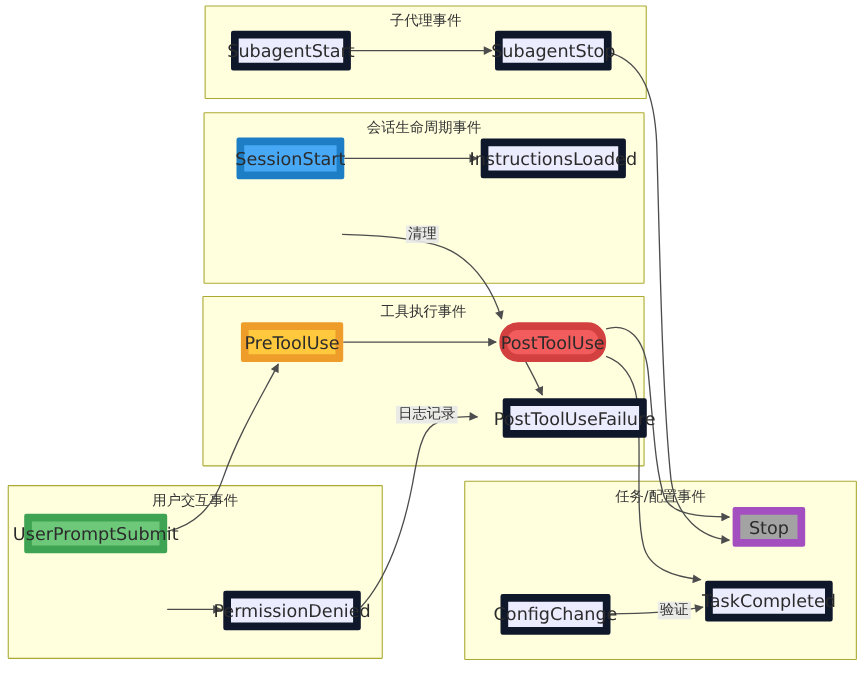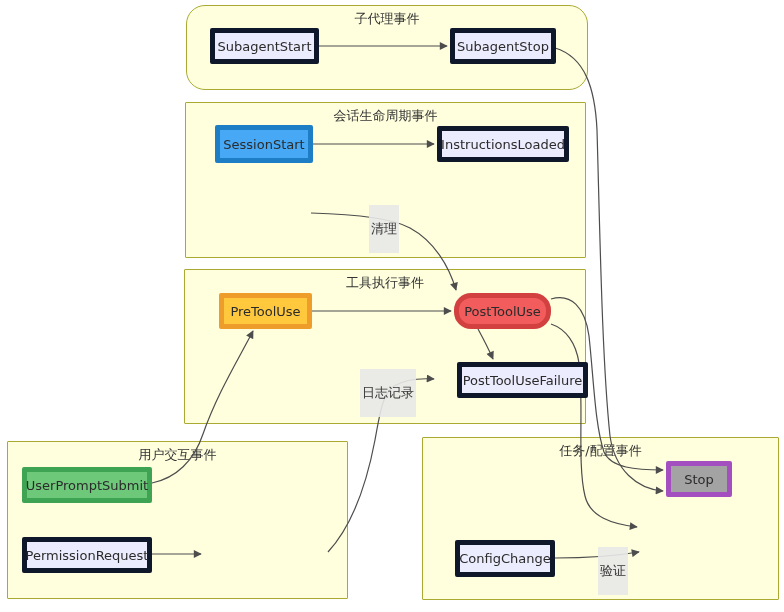--- a/index.html
+++ b/index.html
@@ -10,40 +10,40 @@
   .cluster{
     position:absolute;background:#ffffde;border:1px solid #aaaa33;border-radius:1px;z-index:0;
   }
   .cluster-title{
     position:absolute;top:4px;left:0;right:0;text-align:center;
     font-size:13px;color:#333;z-index:1;
   }
   .edges{position:absolute;left:0;top:0;z-index:2;}
   .node{
     position:absolute;display:flex;align-items:center;justify-content:center;
-    background:#ececff;border:5px solid #0f172a;border-radius:2px;
-    font-size:13px;color:#2b2b2b;z-index:3;box-sizing:border-box;white-space:nowrap;
+    background:#ececff;border:7px solid #0f172a;border-radius:2px;
+    font-size:16px;color:#2b2b2b;z-index:3;box-sizing:border-box;white-space:nowrap;
   }
   .n-blue{background:#47a8f5;border-color:#1d7ec5;}
   .n-yellow{background:#ffc83d;border-color:#ee9d2b;}
   .n-red{background:#f25c5c;border-color:#d34040;border-radius:17px;}
   .n-green{background:#6ec87a;border-color:#3ea352;}
   .n-magenta{background:#a3a3a3;border-color:#a44fc0;}
   .edge-label{
     position:absolute;z-index:4;font-size:13px;color:#333;
-    background:rgba(232,232,232,.9);padding:16px 2px;line-height:16px;white-space:nowrap;
+    background:rgba(232,232,232,.9);padding:0 2px;line-height:16px;white-space:nowrap;
   }
   path.edge{fill:none;stroke:#4d4d4d;stroke-width:1.2px;}
 </style>
 </head>
 <body>
 
 <div class="canvas">
 
-  <div class="cluster" style="left:186px;top:5px;width:400px;height:83px;border-radius:19px;">
+  <div class="cluster" style="left:186px;top:5px;width:400px;height:83px;">
     <div class="cluster-title">子代理事件</div>
   </div>
   <div class="cluster" style="left:185px;top:102px;width:399px;height:154px;">
     <div class="cluster-title">会话生命周期事件</div>
   </div>
   <div class="cluster" style="left:184px;top:269px;width:400px;height:153px;">
     <div class="cluster-title">工具执行事件</div>
   </div>
   <div class="cluster" style="left:7px;top:441px;width:339px;height:156px;">
     <div class="cluster-title">用户交互事件</div>
@@ -73,21 +73,22 @@
   </svg>
 
   <div class="node" style="left:210px;top:28px;width:109px;height:36px;">SubagentStart</div>
   <div class="node" style="left:450px;top:28px;width:106px;height:36px;">SubagentStop</div>
   <div class="node n-blue" style="left:215px;top:125px;width:98px;height:38px;">SessionStart</div>
   <div class="node" style="left:437px;top:126px;width:132px;height:36px;">InstructionsLoaded</div>
   <div class="node n-yellow" style="left:219px;top:293px;width:93px;height:36px;">PreToolUse</div>
   <div class="node n-red" style="left:454px;top:293px;width:97px;height:36px;">PostToolUse</div>
   <div class="node" style="left:437px;top:362px;width:131px;height:36px;margin-left:20px;">PostToolUseFailure</div>
   <div class="node n-green" style="left:22px;top:467px;width:130px;height:36px;">UserPromptSubmit</div>
-  <div class="node" style="left:22px;top:537px;width:130px;height:36px;">PermissionRequest</div>
+  <div class="node" style="left:203px;top:537px;width:125px;height:36px;">PermissionDenied</div>
   <div class="node n-magenta" style="left:666px;top:461px;width:66px;height:36px;">Stop</div>
+  <div class="node" style="left:641px;top:528px;width:116px;height:37px;">TaskCompleted</div>
   <div class="node" style="left:455px;top:540px;width:100px;height:37px;">ConfigChange</div>
 
   <div class="edge-label" style="left:369px;top:205px;">清理</div>
   <div class="edge-label" style="left:360px;top:369px;">日志记录</div>
   <div class="edge-label" style="left:598px;top:547px;">验证</div>
 
 </div>
 
 </body></html>

